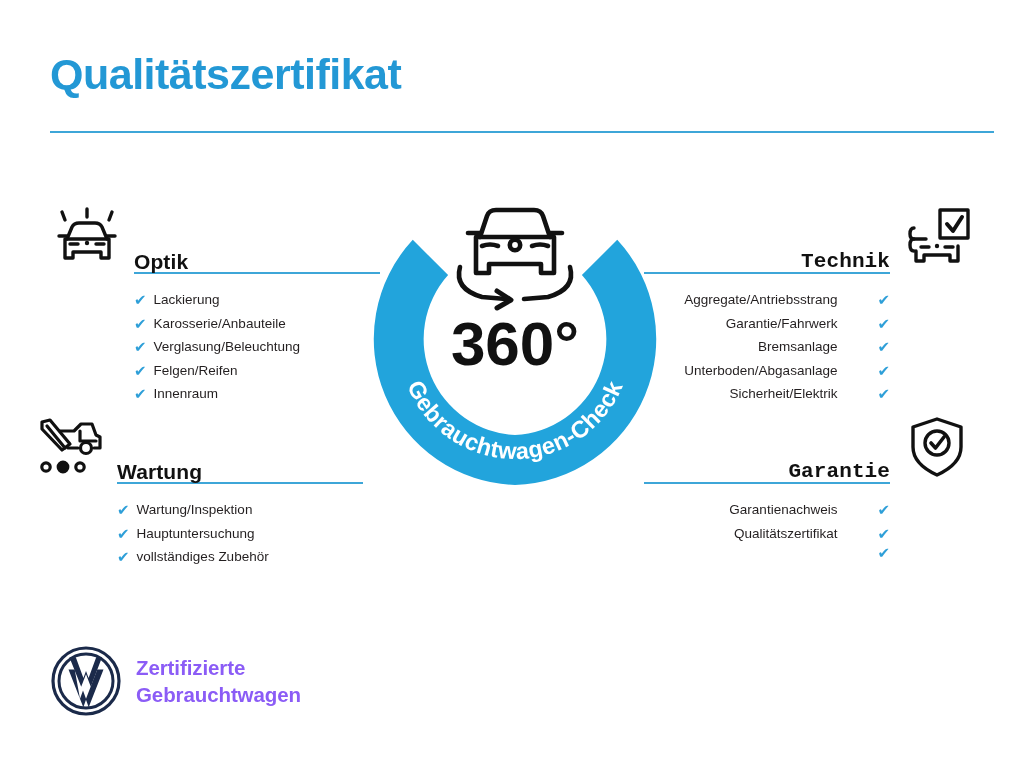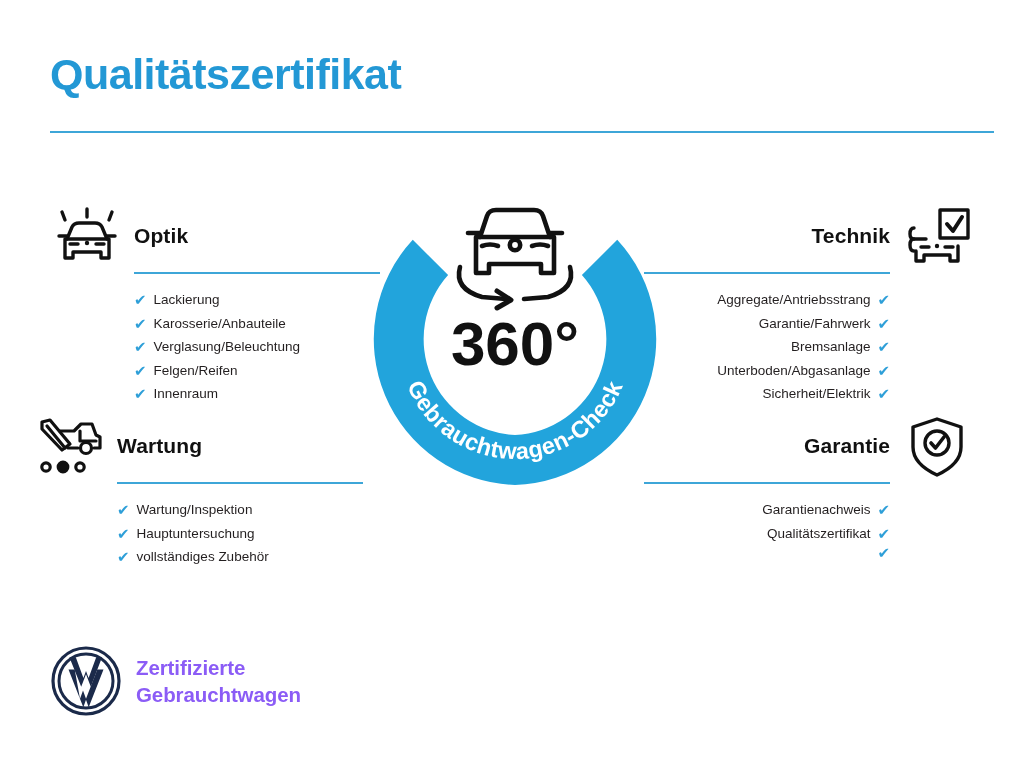--- a/index.html
+++ b/index.html
@@ -75,25 +75,25 @@
     bottom: 0;
   }
   .left  .sec-title-wrap { left: 88px;  right: 0; }
   .right .sec-title-wrap { right: 88px; left: 0; }
 
   .sec-title {
     font-size: 21px;
     font-weight: bold;
     color: #111111;
     line-height: 1;
-    padding-bottom: 26px;
+    padding-bottom: 0;
     letter-spacing: 0.1px;
   }
   .left  .sec-title { text-align: left; }
-  .right .sec-title { text-align: right; }
+  .right .sec-title { text-align: right; font-family: Liberation Mono, monospace; }
 
   .sec-rule {
     height: 2px;
     background: #3EA6D8;
     width: 100%;
   }
 
   
   .checklist {
     margin: 0;
@@ -105,21 +105,21 @@
     font-size: 13.5px;
     line-height: 23.5px;
     color: #231f20;
     white-space: nowrap;
     display: flex;
     align-items: center;
   }
   .left .checklist  { padding-left: 88px; }
   .right .checklist { padding-right: 88px; justify-content: flex-end; }
   .left .check-item  { justify-content: flex-start; }
-  .right .check-item { justify-content: flex-end; }
+  .right .check-item { justify-content: flex-end; gap: 33px; }
 
   .tick {
     color: #2E9FD8;
     font-size: 15px;
     font-weight: bold;
     line-height: 1;
     flex: none;
   }
   .left .tick  { margin-right: 7px; }
   .right .tick { margin-left: 7px; }

